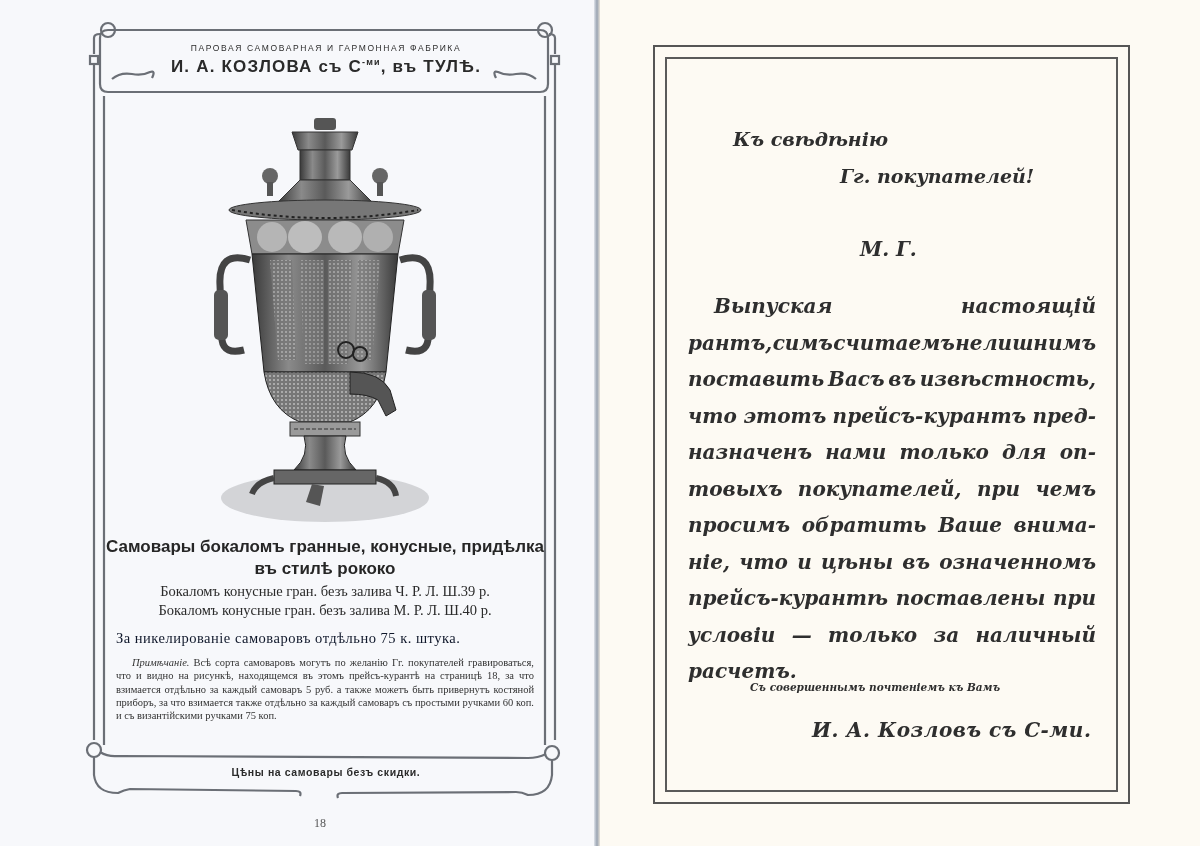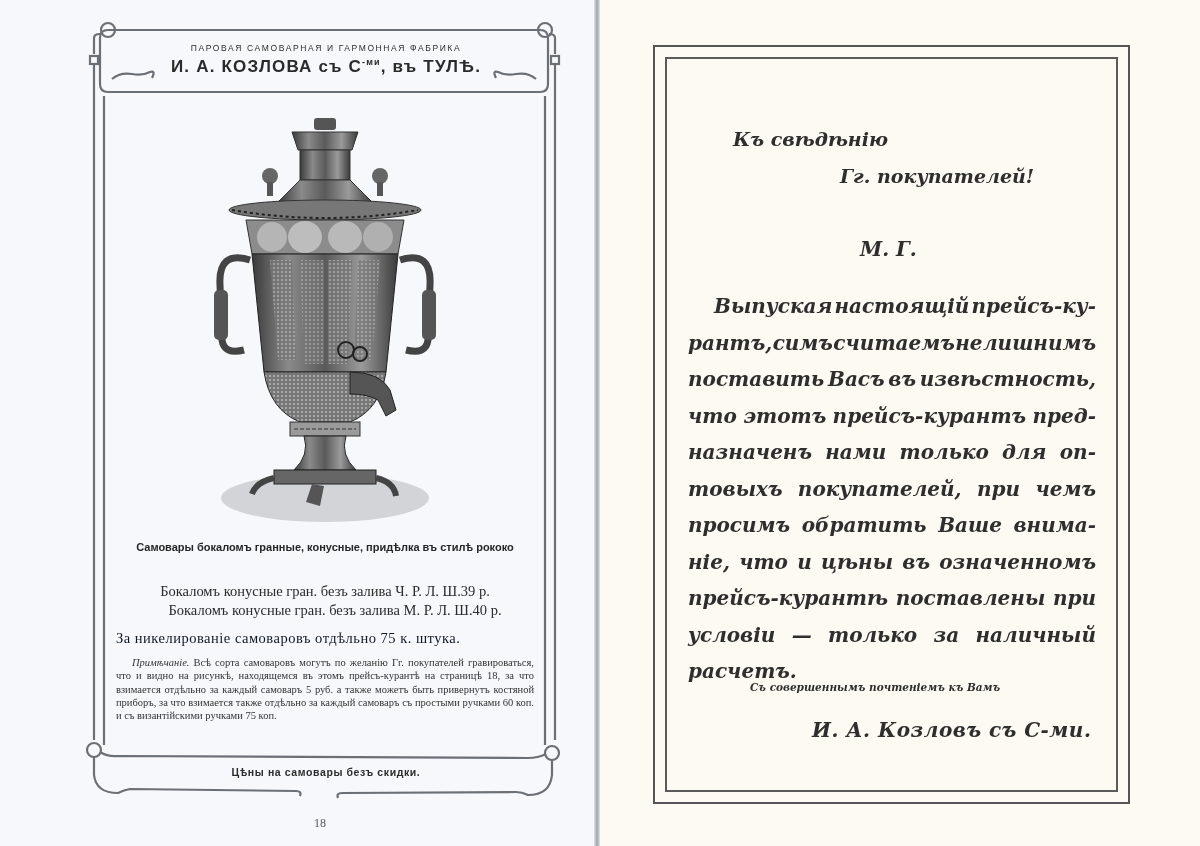--- a/index.html
+++ b/index.html
@@ -36,29 +36,29 @@
   }
   .header-line2 sup { font-size: 9px; }
 
   .samovar {
     position: absolute; left: 200px; top: 110px; width: 250px; height: 420px;
   }
 
   .product-title {
     position: absolute; left: 104px; width: 442px; top: 536px;
     text-align: center; font-family: "Liberation Sans", sans-serif; font-weight: bold;
-    font-size: 11px; line-height: 22px; color: #262626;
+    font-size: 17px; line-height: 22px; color: #262626;
   }
   .price-line {
     position: absolute; left: 116px; width: 418px;
     font-size: 14.5px; color: #2b2b2b; white-space: nowrap;
     display: flex; justify-content: center;
   }
   .price-1 { top: 583px; }
-  .price-2 { top: 602px; margin-left: 10px; }
+  .price-2 { top: 602px; }
   .nickel-line {
     position: absolute; left: 116px; width: 418px; top: 630px;
     font-size: 14.5px; color: #0f172a; white-space: nowrap; letter-spacing: 0.5px;
   }
   .note {
     position: absolute; left: 116px; width: 418px; top: 656px;
     font-size: 10.5px; line-height: 13.3px; color: #333; text-align: justify;
     text-indent: 16px;
   }
   .note .note-label { font-style: italic; }
@@ -224,21 +224,20 @@
 <div class="inner-border"></div>
 
 <div class="it greet1">Къ свѣдѣнію</div>
 <div class="it greet2">Гг. покупателей!</div>
 <div class="it mg">М. Г.</div>
 
 <div class="it letter-body" id="letter-body">
     <div class="line first">
       <span>Выпуская</span>
       <span>настоящій</span>
-      <span>прейсъ-ку-</span>
     </div>
     <div class="line">
       <span>рантъ,</span>
       <span>симъ</span>
       <span>считаемъ</span>
       <span>не</span>
       <span>лишнимъ</span>
     </div>
     <div class="line">
       <span>поставить</span>

